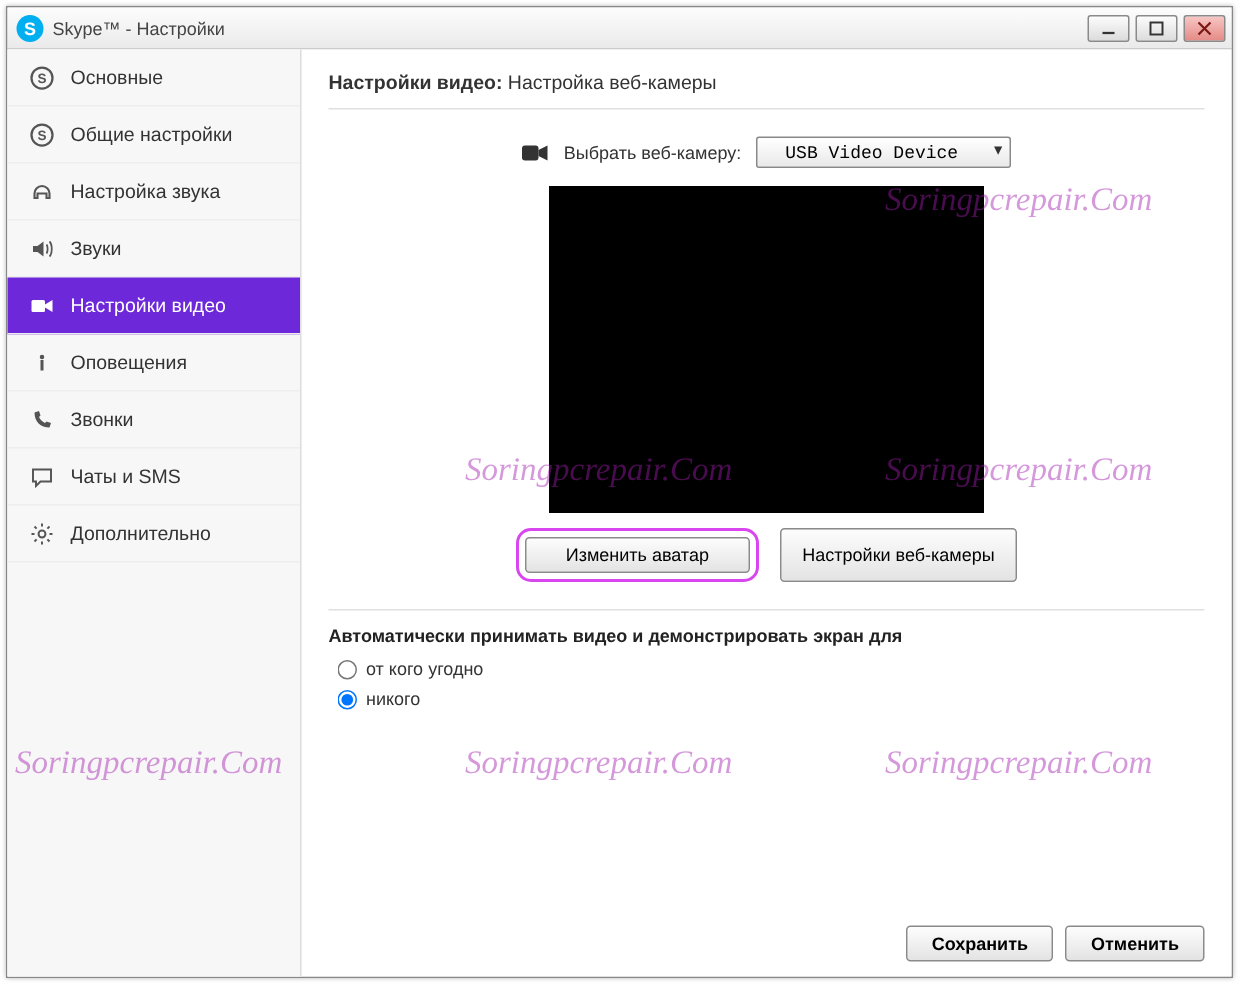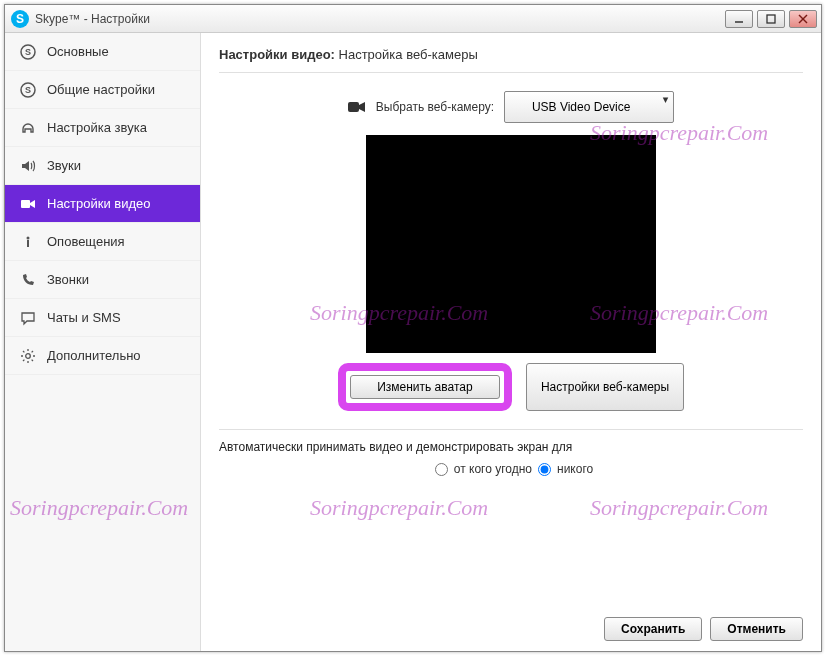--- a/index.html
+++ b/index.html
@@ -22,34 +22,34 @@
   .side-item.active { background:#6d28d9; color:#fff; }
   .side-item.active .ico { color:#fff; }
 
   .content { flex:1; padding:14px 18px 0 18px; position:relative; display:flex; flex-direction:column; }
   .hdr { font-size:13px; color:#333; padding-bottom:10px; border-bottom:1px solid #e0e0e0; }
   .hdr b { font-weight:600; }
 
   .cam-row { display:flex; align-items:center; justify-content:center; gap:10px; margin:18px 0 8px; }
   .cam-row .cam-icon { width:18px; height:12px; }
   .cam-label { font-size:12px; color:#333; }
-  .dd { appearance:none; border:1px solid #888; background:linear-gradient(#fff,#e9e9e9); padding:2px 22px 2px 6px; font-size:12px; height:32px; border-radius:2px; min-width:170px; position:relative;}
+  .dd { appearance:none; border:1px solid #888; background:linear-gradient(#fff,#e9e9e9); padding:2px 22px 2px 6px; font-size:12px; height:21px; border-radius:2px; min-width:170px; position:relative;font-family:Liberation Mono, monospace;}
   .dd-wrap { position:relative; }
   .dd-wrap::after { content:"▾"; position:absolute; right:6px; top:2px; font-size:11px; color:#333; pointer-events:none;}
 
   .preview { width:290px; height:218px; background:#000; margin:4px auto 10px; }
 
   .btn-row { display:flex; justify-content:center; gap:14px; margin-bottom:18px; }
   .btn { border:1px solid #8a8a8a; background:linear-gradient(#fdfdfd,#e3e3e3); padding:4px 14px; font-size:12px; border-radius:3px; cursor:default; min-width:150px; text-align:center;}
-  .highlight-ring { border:8px solid #d946ef; border-radius:10px; padding:4px; box-shadow:0 0 0 1px rgba(255,255,255,.6) inset; }
+  .highlight-ring { border:2px solid #d946ef; border-radius:10px; padding:4px; box-shadow:0 0 0 1px rgba(255,255,255,.6) inset; }
   .highlight-ring .btn { min-width:150px; }
 
   .divider { border-top:1px solid #e0e0e0; margin:0 0 10px; }
-  .auto-title { font-weight:400; font-size:12px; color:#222; margin-bottom:8px; }
-  .radio-col { display:flex; flex-direction:row; gap:6px; padding-left:6px;justify-content:center; }
+  .auto-title { font-weight:700; font-size:12px; color:#222; margin-bottom:8px; }
+  .radio-col { display:flex; flex-direction:column; gap:6px; padding-left:6px; }
   .radio-row { display:flex; align-items:center; gap:6px; font-size:12px; color:#333; }
   .radio-row input { width:13px; height:13px; }
 
   .footer { position:absolute; bottom:10px; right:18px; display:flex; gap:8px; }
   .footer .btn { min-width:auto; padding:4px 16px;font-weight:bold; }
 
   .wm { position:fixed; font-family: "Brush Script MT", cursive; font-style:italic; color:#a21caf; opacity:.45; font-size:22px; pointer-events:none; white-space:nowrap;}
 </style>
 </head>
 <body>

